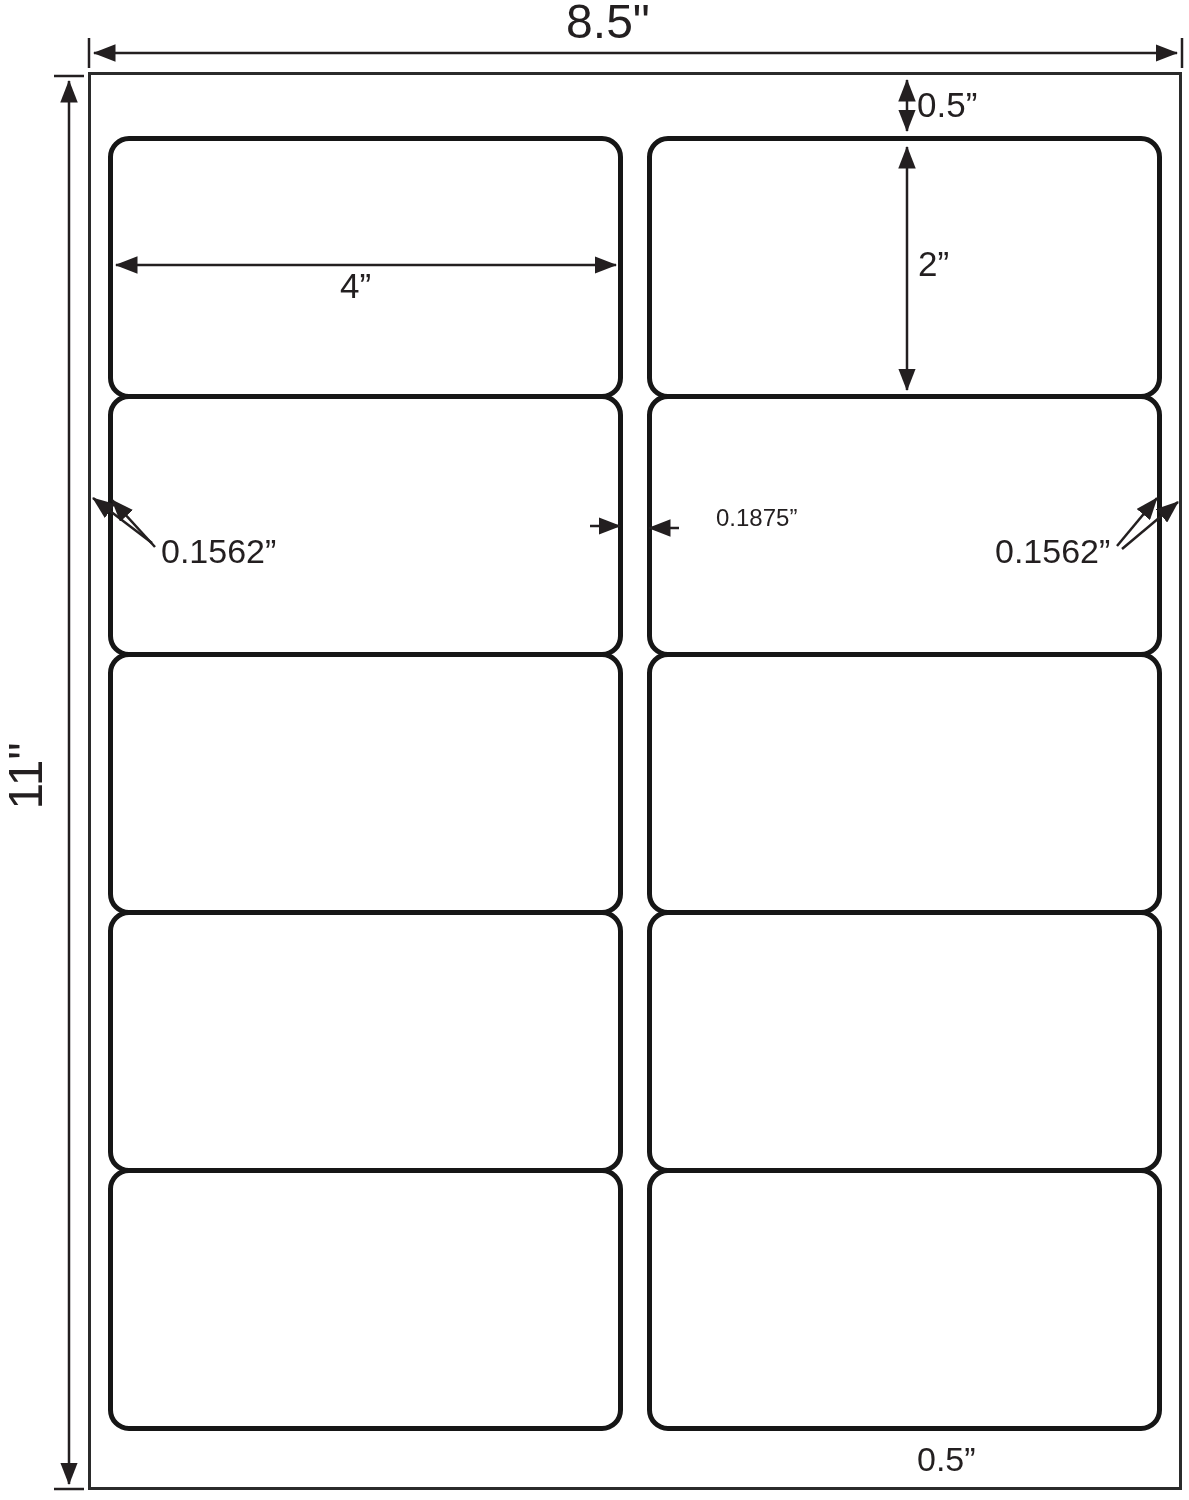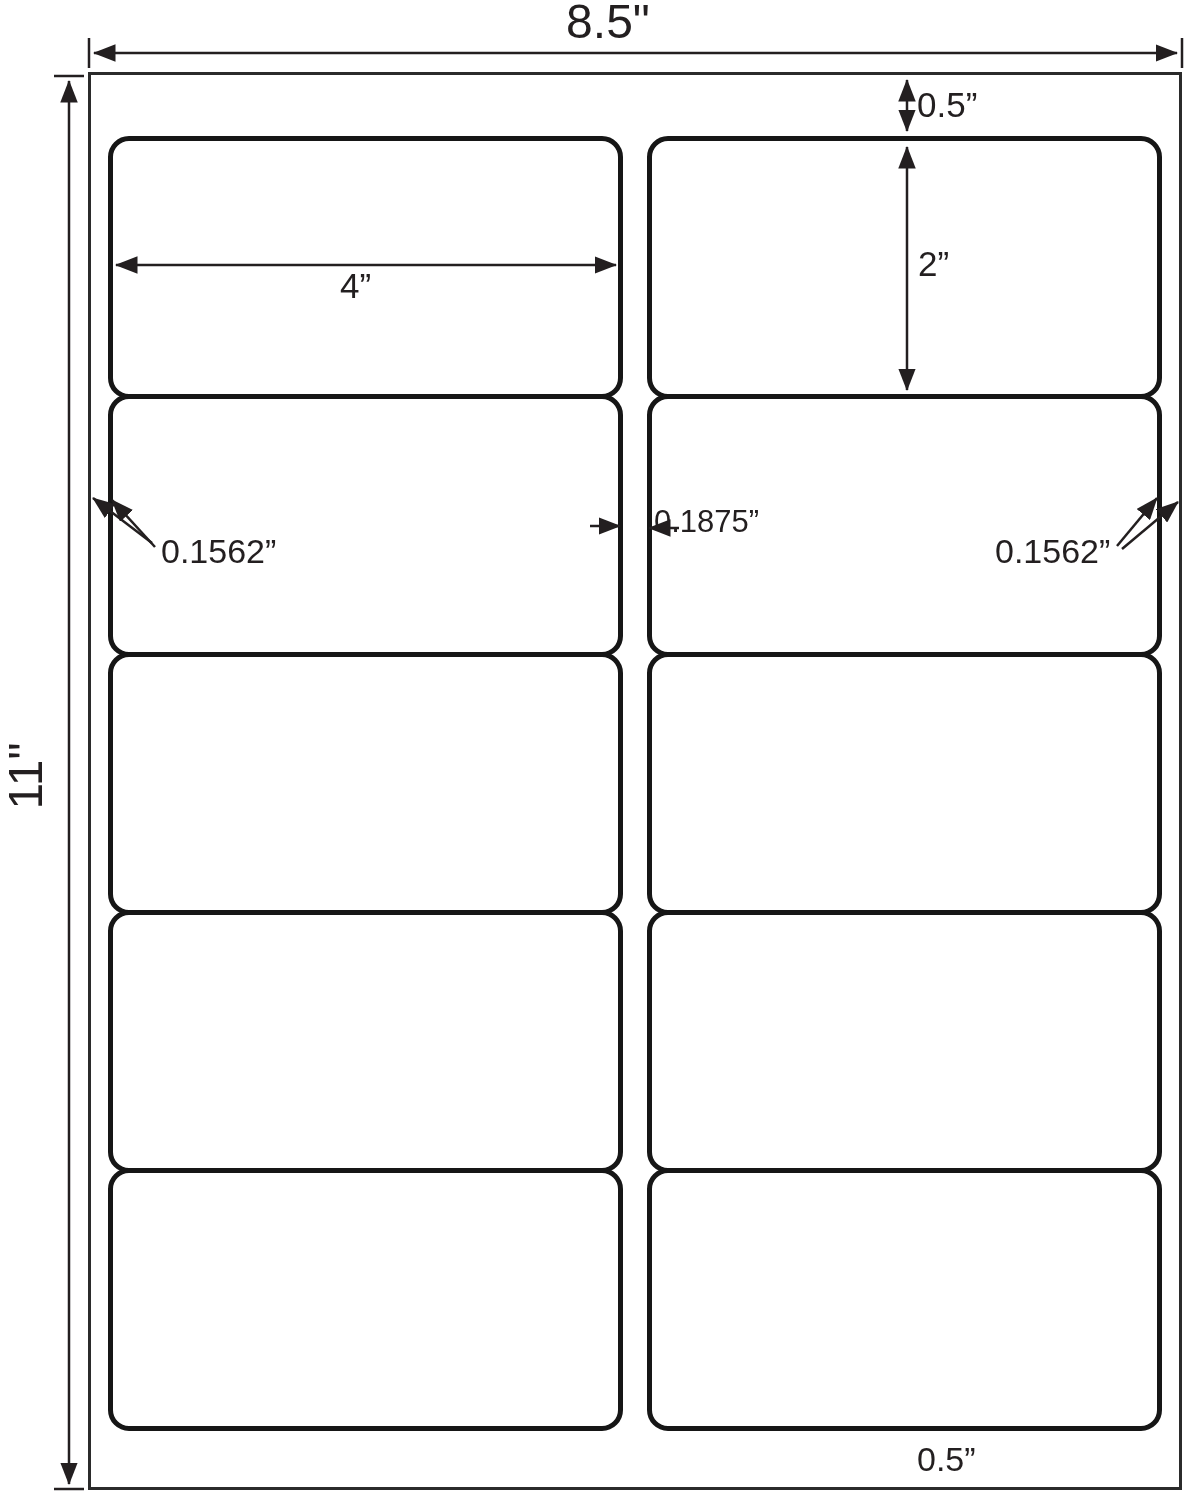--- a/index.html
+++ b/index.html
@@ -53,21 +53,21 @@
     color: var(--line);
     text-align: right;
   }
   .dim-sheet-width  { left: 528px; top: -2px; width: 160px; text-align: center; font-size: 48px; font-weight: 500; }
   .dim-sheet-height { left: -24px; top: 750px; width: 100px; height: 52px; text-align: center;
                       font-size: 48px; font-weight: 500; line-height: 52px; transform: rotate(-90deg); }
   .dim-top-margin    { left: 917px; top: 87px;   font-size: 35px; }
   .dim-label-height  { left: 918px; top: 246px;  font-size: 35px; }
   .dim-label-width   { left: 340px; top: 268px;  font-size: 35px; }
   .dim-left-margin   { left: 161px; top: 534px;  font-size: 34px; }
-  .dim-column-gap    { left: 654px; top: 506px;  font-size: 31px; }
+  .dim-column-gap    { left: 716px; top: 506px;  font-size: 24px; }
   .dim-right-margin  { left: 995px; top: 534px;  font-size: 34px; }
   .dim-bottom-margin { left: 917px; top: 1442px; font-size: 34px; }
 </style>
 </head>
 <body>
 
 <div class="canvas" id="canvas">
 
   <div class="sheet"></div>
 

